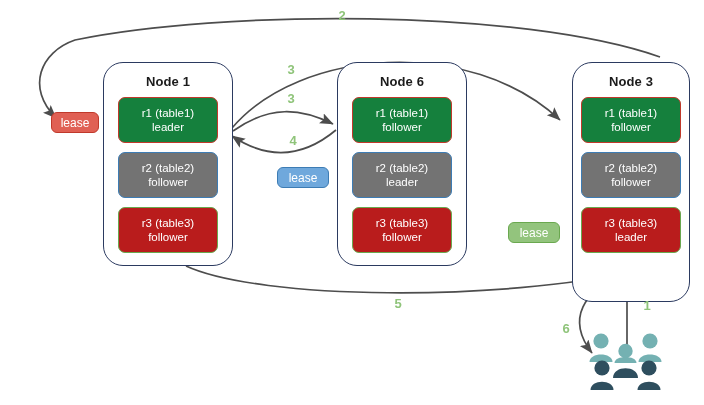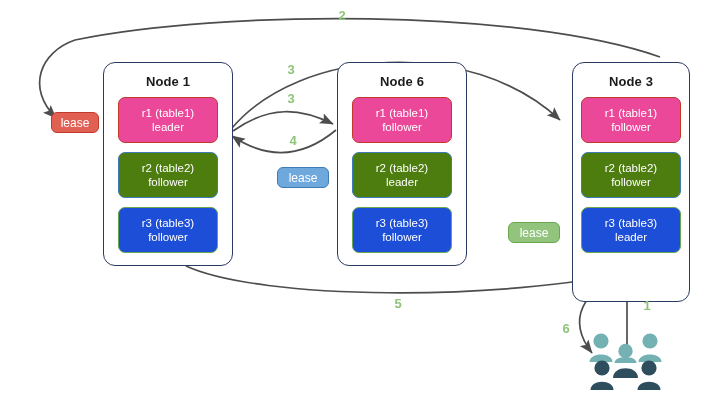--- a/index.html
+++ b/index.html
@@ -19,21 +19,21 @@
     position: absolute;
     left: 0;
     top: 0;
     width: 704px;
     height: 405px;
     pointer-events: none;
   }
   .node-box {
     position: absolute;
     border: 1.6px solid #2b3a60;
-    border-radius: 12px;
+    border-radius: 20px;
     background: #ffffff;
     box-sizing: border-box;
     display: flex;
     flex-direction: column;
     align-items: center;
   }
   .node-title {
     font-size: 13px;
     font-weight: bold;
     color: #1b1b1b;
@@ -50,23 +50,23 @@
     flex-direction: column;
     align-items: center;
     justify-content: center;
     color: #ffffff;
     font-size: 11.5px;
     line-height: 14px;
     margin-bottom: 9px;
     text-align: center;
   }
   .replica .r-line { display: block; }
-  .rep-red   { background: #ec4899; border: 1.4px solid #c0392b; }
-  .rep-blue  { background: #4d7c0f; border: 1.4px solid #3d7cb4; }
-  .rep-green { background: #1d4ed8; border: 1.4px solid #6aa84f; }
+  .rep-red   { background: #15803d; border: 1.4px solid #c0392b; }
+  .rep-blue  { background: #737373; border: 1.4px solid #3d7cb4; }
+  .rep-green { background: #b91c1c; border: 1.4px solid #6aa84f; }
 
   .lease {
     position: absolute;
     border-radius: 6px;
     box-sizing: border-box;
     display: flex;
     align-items: center;
     justify-content: center;
     color: #ffffff;
     font-size: 12px;

